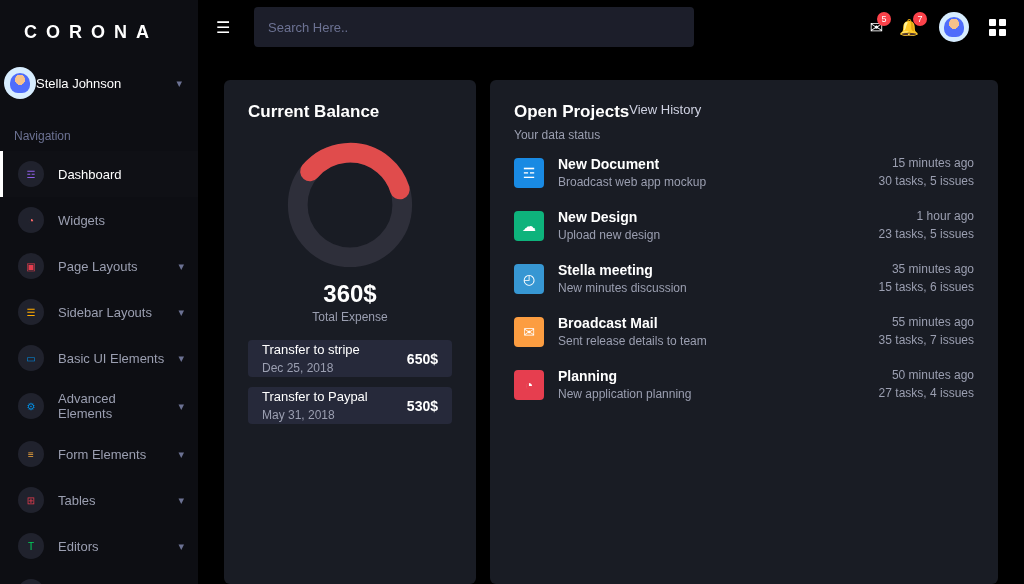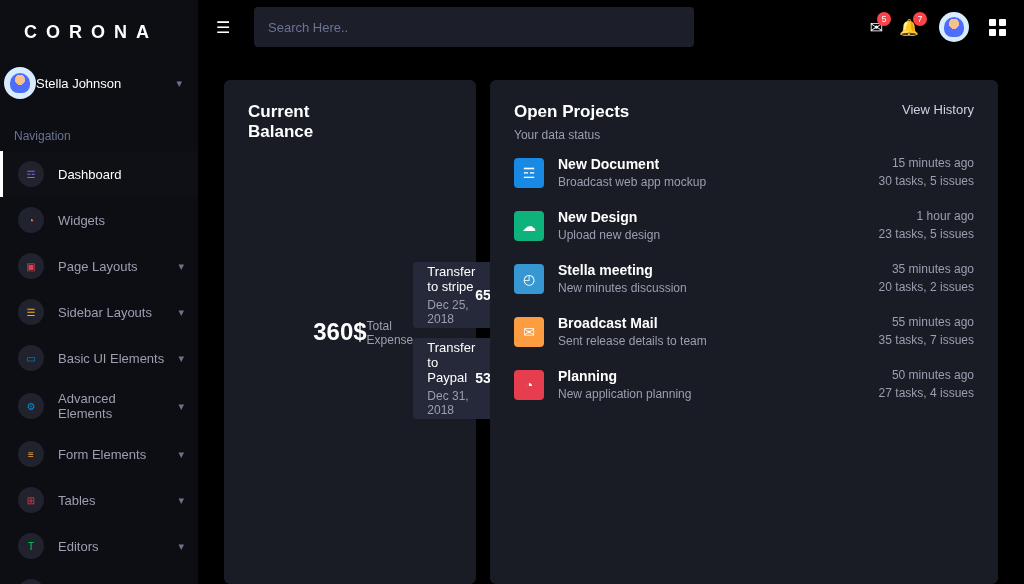--- a/index.html
+++ b/index.html
@@ -45,33 +45,33 @@
   .search input::placeholder{color:#6c7293;}
   .spacer{flex:1;}
   .tb-item{position:relative;color:#fff;font-size:16px;cursor:pointer;}
   .badge{position:absolute;top:-6px;right:-8px;background:var(--badge-red);color:#fff;font-size:9px;width:14px;height:14px;border-radius:50%;display:flex;align-items:center;justify-content:center;}
   .tb-avatar{width:30px;height:30px;border-radius:50%;background:#d7edff;margin:0 4px;}
   .grid-ico{display:grid;grid-template-columns:7px 7px;grid-template-rows:7px 7px;gap:3px;}
   .grid-ico span{background:#fff;border-radius:1px;}
   
   .content{flex:1;padding:26px 26px 0 26px;display:flex;gap:14px;overflow:hidden;}
   .card{background:var(--panel);border-radius:6px;padding:22px 24px;}
-  .balance{width:252px;display:flex;flex-direction:row;align-items:center;}
+  .balance{width:252px;display:flex;flex-direction:column;align-items:center;}
   .card-title{font-size:17px;font-weight:700;align-self:flex-start;margin-bottom:6px;}
   .donut{width:138px;height:138px;margin:8px 0 6px 0;}
   .amount{font-size:24px;font-weight:600;}
   .sub{font-size:12px;color:var(--muted2);margin-top:2px;}
   .transfers{width:100%;margin-top:16px;display:flex;flex-direction:column;gap:10px;}
   .tr-row{background:var(--panel2);border-radius:4px;padding:2px 14px;display:flex;align-items:center;justify-content:space-between;}
   .tr-left{display:flex;flex-direction:column;gap:4px;}
   .tr-title{font-size:13px;}
   .tr-date{font-size:12px;color:var(--muted2);}
   .tr-amt{font-size:14px;font-weight:700;}
   .projects{flex:1;display:flex;flex-direction:column;}
-  .projects-head{display:flex;justify-content:space-between;align-items:flex-start;}
+  .projects-head{display:flex;justify-content:flex-start;align-items:flex-start;}
   .subhead{font-size:12px;color:var(--muted2);margin-top:6px;margin-bottom:14px;}
   .view-hist{font-size:13px;color:#cfd2e2;cursor:pointer;}
   .plist{display:flex;flex-direction:column;gap:20px;}
   .pitem{display:flex;align-items:flex-start;gap:14px;}
   .pico{width:30px;height:30px;border-radius:4px;display:flex;align-items:center;justify-content:center;color:#fff;font-size:14px;flex-shrink:0;margin-top:2px;}
   .pmid{flex:1;}
   .ptitle{font-size:14px;font-weight:600;}
   .pdesc{font-size:12px;color:var(--muted2);margin-top:3px;}
   .pright{text-align:right;font-size:12px;color:var(--muted2);}
   .ptime{display:block;margin-bottom:4px;}
@@ -179,21 +179,21 @@
             <div class="tr-row">
               <div class="tr-left">
                 <div class="tr-title">Transfer to stripe</div>
                 <div class="tr-date">Dec 25, 2018</div>
               </div>
               <div class="tr-amt">650$</div>
             </div>
             <div class="tr-row">
               <div class="tr-left">
                 <div class="tr-title">Transfer to Paypal</div>
-                <div class="tr-date">Dec 31, 2018</div>
+                <div class="tr-date">May 31, 2018</div>
               </div>
               <div class="tr-amt">530$</div>
             </div>
           </div>
       </div>
 
       <div class="card projects">
         <div class="projects-head">
           <div>
             <div class="card-title">Open Projects</div>
@@ -217,21 +217,21 @@
                 <div class="pdesc">Upload new design</div>
               </div>
               <div class="pright"><span class="ptime">1 hour ago</span><span>23 tasks, 5 issues</span></div>
             </div>
             <div class="pitem">
               <div class="pico c-cyan">◴</div>
               <div class="pmid">
                 <div class="ptitle">Stella meeting</div>
                 <div class="pdesc">New minutes discussion</div>
               </div>
-              <div class="pright"><span class="ptime">35 minutes ago</span><span>20 tasks, 2 issues</span></div>
+              <div class="pright"><span class="ptime">35 minutes ago</span><span>15 tasks, 6 issues</span></div>
             </div>
             <div class="pitem">
               <div class="pico c-orange">✉</div>
               <div class="pmid">
                 <div class="ptitle">Broadcast Mail</div>
                 <div class="pdesc">Sent release details to team</div>
               </div>
               <div class="pright"><span class="ptime">55 minutes ago</span><span>35 tasks, 7 issues</span></div>
             </div>
             <div class="pitem">

